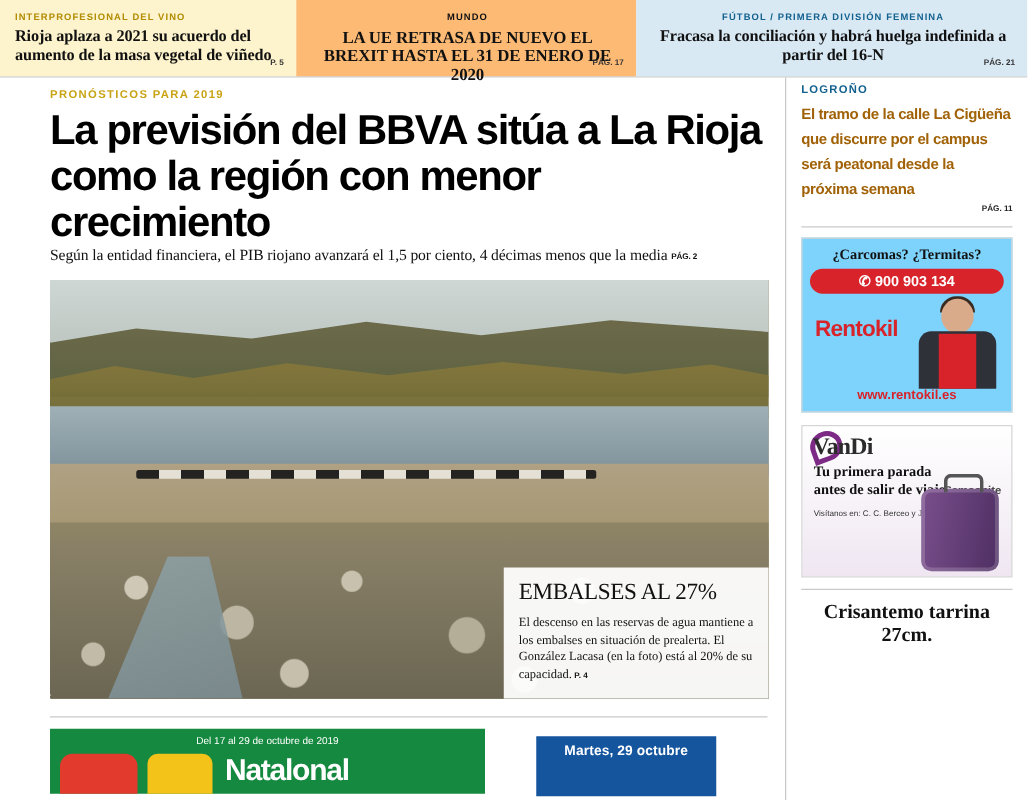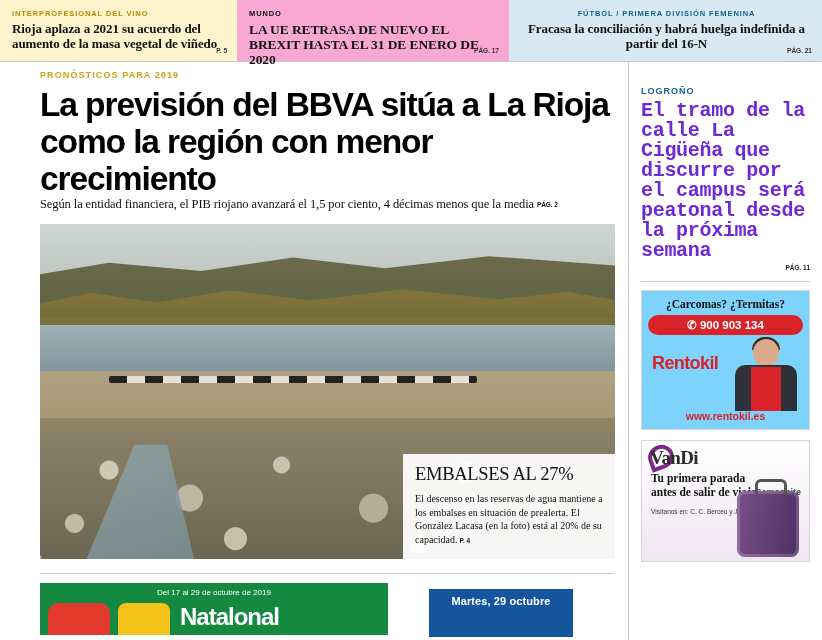--- a/index.html
+++ b/index.html
@@ -20,21 +20,21 @@
     display: flex;
     height: 62px;
     width: 822px;
     border-bottom: 1px solid #c9c9c9;
   }
   .teaser {
     padding: 9px 10px 6px 12px;
     position: relative;
   }
   .teaser.t1 { width: 237px; background: #fdf3cc; }
-  .teaser.t2 { width: 272px; background: #f9a8d4; }
+  .teaser.t2 { width: 272px; background: #fdba74; text-align: center; }
   .teaser.t3 { width: 313px; background: #d8e9f4; text-align: center; }
 
   .teaser-kicker {
     font-family: "Liberation Sans", sans-serif;
     font-size: 7.5px;
     font-weight: bold;
     letter-spacing: .9px;
     color: #b28b00;
     text-transform: uppercase;
     margin-bottom: 4px;
@@ -68,21 +68,21 @@
     height: 578px;
   }
   .col-main {
     width: 629px;
     border-right: 1px solid #c9c9c9;
     padding: 8px 14px 0 40px;
     position: relative;
   }
   .col-side {
     width: 193px;
-    padding: 24px 12px 0 12px;
+    padding: 4px 12px 0 12px;
   }
 
   
   .lead-kicker {
     font-family: "Liberation Sans", sans-serif;
     font-size: 9px;
     font-weight: bold;
     letter-spacing: 1.1px;
     color: #c8a415;
     text-transform: uppercase;
@@ -276,25 +276,25 @@
   .side-kicker {
     font-family: "Liberation Sans", sans-serif;
     font-size: 9px;
     font-weight: bold;
     letter-spacing: 1px;
     color: #14618f;
     text-transform: uppercase;
     margin-bottom: 5px;
   }
   .side-head {
-    font-family: Liberation Mono, monospace;
-    font-weight: bold;
-    font-size: 20px;
+    font-family: Liberation Sans, sans-serif;
+    font-weight: bold;
+    font-size: 12px;
     line-height: 20px;
-    color: #6d28d9;
+    color: #a16207;
     letter-spacing: -.3px;
   }
   .side-pg {
     font-family: "Liberation Sans", sans-serif;
     font-size: 6.5px;
     font-weight: bold;
     color: #222;
     text-align: right;
     margin-top: 3px;
   }
@@ -555,16 +555,19 @@
         <div class="vd-line2">antes de salir de viaje</div>
         <div class="vd-brand">Samsonite</div>
         <div class="vd-addr">Visítanos en:
 C. C. Berceo
 y
 Juan XXIII, 3
 Logroño</div>
         <div class="vd-case"></div>
       </div>
 
+      <div class="side-bottom">
+        <div class="side-bottom-head">Crisantemo tarrina 27cm.</div>
+      </div>
     </div>
 
   </div>
 </div>
 
 </body></html>

